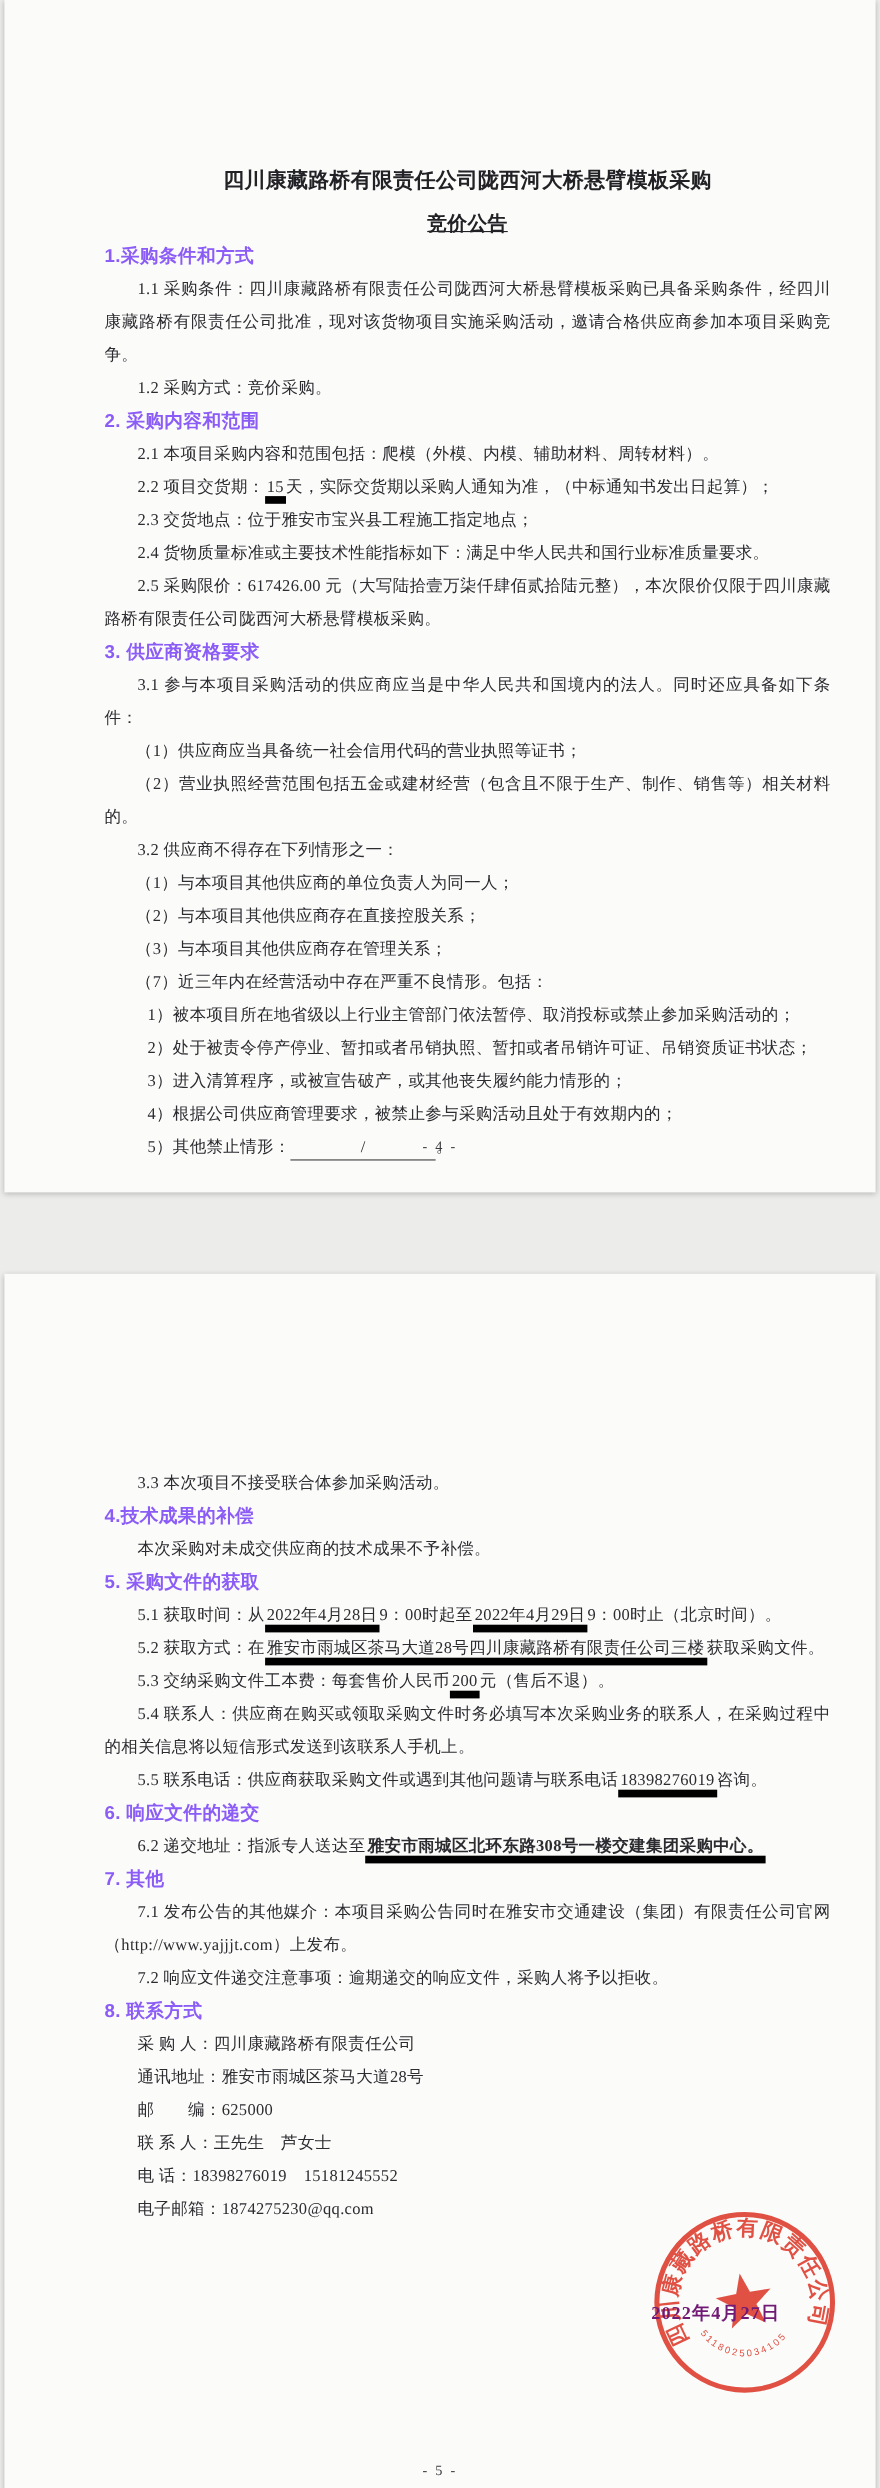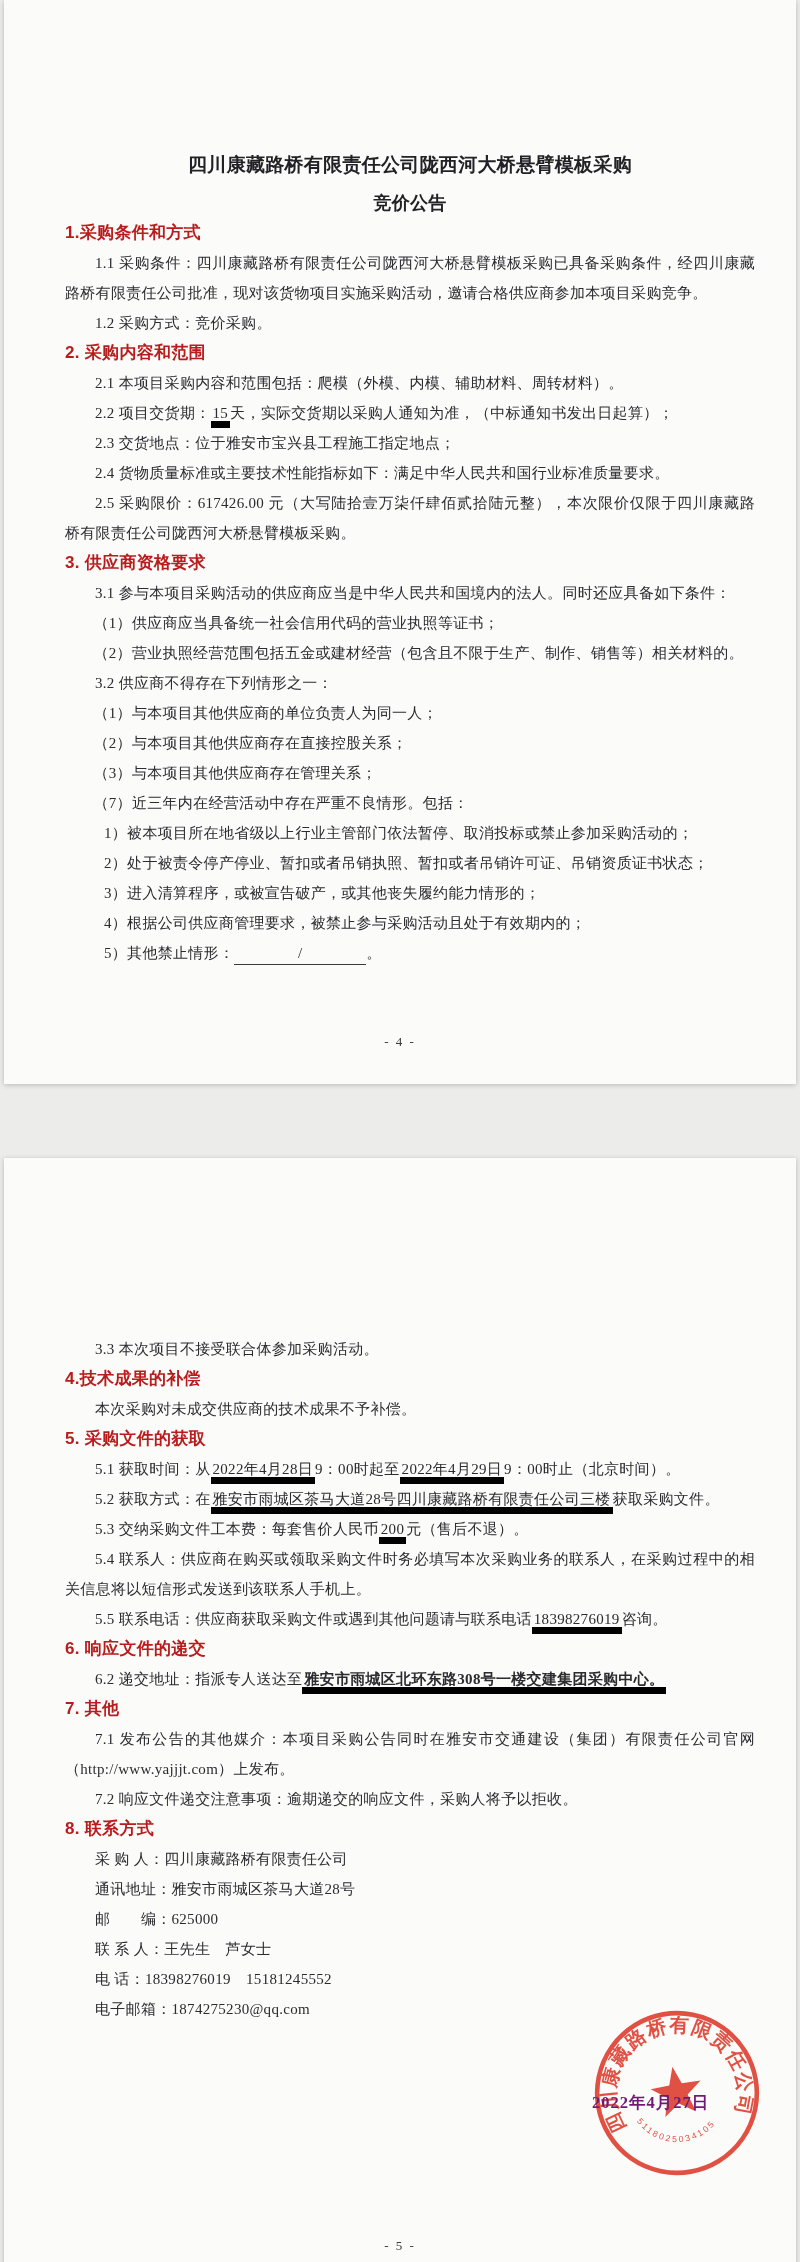--- a/index.html
+++ b/index.html
@@ -8,36 +8,36 @@
     background:#ececea; overflow:hidden;
     font-family:"Liberation Serif", serif;
   }
   .page {
     position:absolute; left:4px; width:792px;
     background:#fbfbfa; box-shadow:0 1px 5px rgba(0,0,0,.22);
   }
   #page1 { top:0; height:1084px; }
   #page2 { top:1158px; height:1118px; }
   .content {
-    padding:0 41px 0 61px;
+    padding:0 41px 0 91px;
     font-size:15px; line-height:30px; color:#2b2b30;
     text-align:justify; letter-spacing:.3px;
   }
   p { margin:0; text-indent:2em; }
   p.sub { text-indent:1.9em; }
   p.subsub { text-indent:2.6em;font-family:Liberation Serif, serif; }
   .doc-title {
     margin:0; padding-top:150px; text-align:center; text-indent:0;
     font-family:"Liberation Sans", sans-serif; font-weight:bold;
     font-size:19px; line-height:30px; color:#222226;
   }
-  .doc-title2 { padding-top:8px; font-size:18px; }
+  .doc-title2 { padding-top:8px; font-size:18px;text-decoration:underline; }
   h2.sec {
     margin:0; font-family:"Liberation Sans", sans-serif;
-    font-size:17px; line-height:30px; font-weight:bold; color:#b91c1c;
+    font-size:17px; line-height:30px; font-weight:bold; color:#8b5cf6;
     text-align:left;
   }
   .mt6 { margin-top:6px; }
   .uline { border-bottom:7px solid #000000; padding:0 2px; }
   .b { font-weight:bold; }
   .blank-line {
     display:inline-block; width:132px; text-align:center; text-indent:0;
     border-bottom:1px solid #3a3a3e; line-height:22px;
   }
   .page-num {

